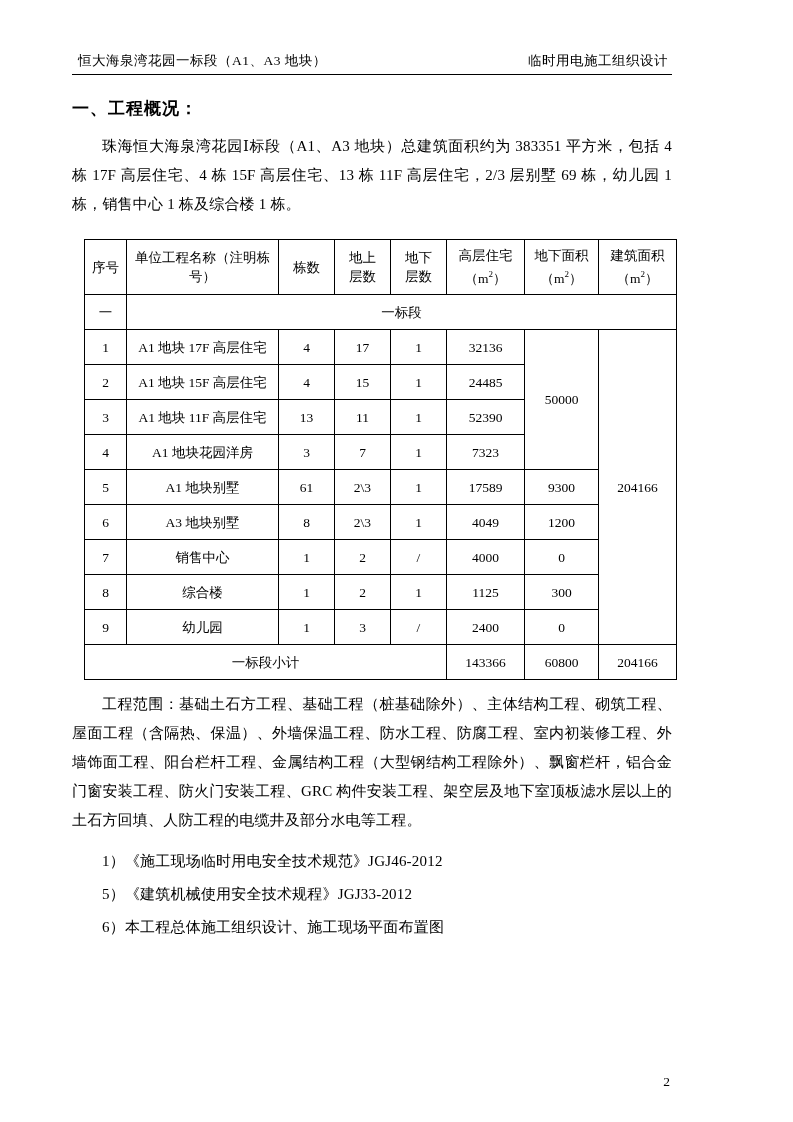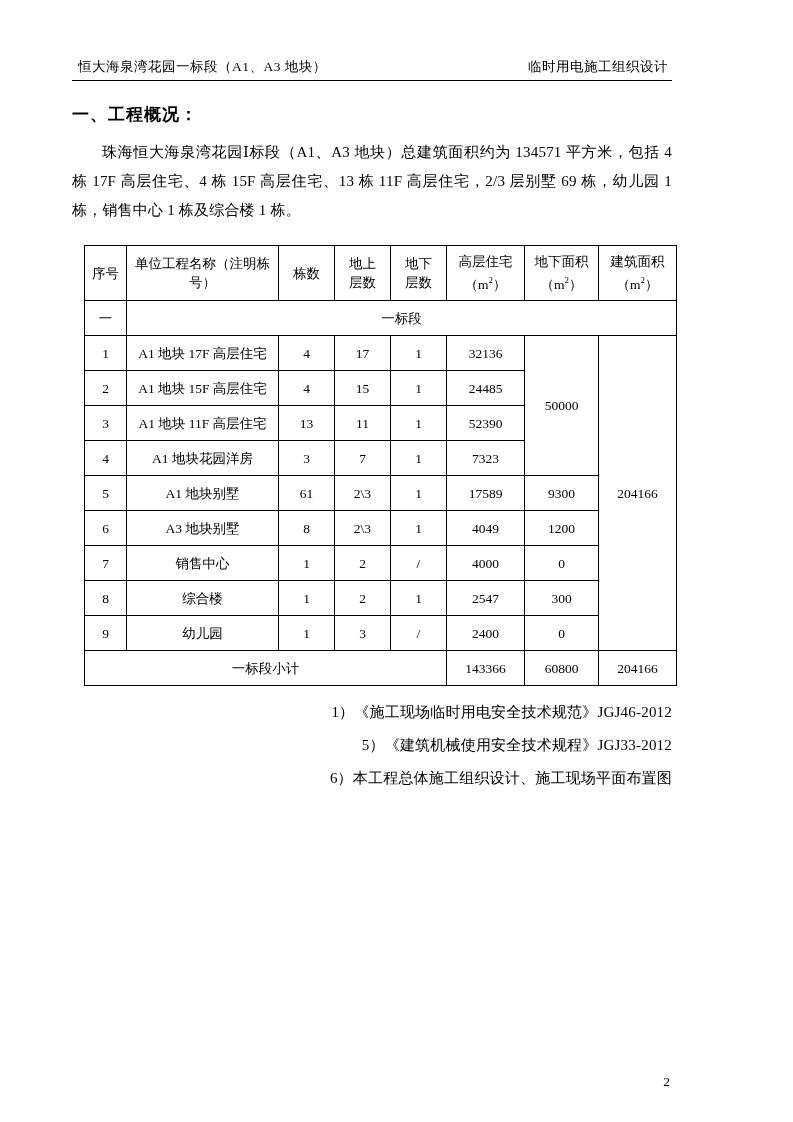--- a/index.html
+++ b/index.html
@@ -26,21 +26,21 @@
     display: flex;
     justify-content: space-between;
     align-items: flex-end;
     font-size: 13.5px;
     letter-spacing: 0.5px;
     padding-bottom: 4px;
     border-bottom: 1.2px solid #000;
     margin-bottom: 22px;
   }
   .header .left { padding-left: 6px; }
-  .header .right { padding-right: 4px; margin-top: 6px; }
+  .header .right { padding-right: 4px; }
 
   
   h2.sec {
     font-size: 17px;
     font-weight: bold;
     margin: 0 0 12px 0;
     letter-spacing: 1px;
     font-family: Liberation Sans, sans-serif;
   }
   h2.sec.second { margin-top: 26px; }
@@ -95,21 +95,20 @@
   ol.refs {
     list-style: none;
     margin: 8px 0 0 0;
     padding: 0;
   }
   ol.refs li {
     font-size: 15px;
     line-height: 33px;
     text-indent: 30px;
     letter-spacing: 0.2px;
-    text-align: right;
   }
 
   
   .pageno {
     position: absolute;
     right: 64px;
     bottom: 32px;
     font-size: 13.5px;
   }
 </style>
@@ -118,21 +117,21 @@
 
 <div class="page">
 
   <div class="header">
     <div class="left">恒大海泉湾花园一标段（A1、A3 地块）</div>
     <div class="right">临时用电施工组织设计</div>
   </div>
 
   <h2 class="sec">一、工程概况：</h2>
 
-  <p class="para">珠海恒大海泉湾花园Ⅰ标段（A1、A3 地块）总建筑面积约为 134571 平方米，包括 4 栋 17F 高层住宅、4 栋 15F 高层住宅、13 栋 11F 高层住宅，2/3 层别墅 69 栋，幼儿园 1 栋，销售中心 1 栋及综合楼 1 栋。</p>
+  <p class="para">珠海恒大海泉湾花园Ⅰ标段（A1、A3 地块）总建筑面积约为 383351 平方米，包括 4 栋 17F 高层住宅、4 栋 15F 高层住宅、13 栋 11F 高层住宅，2/3 层别墅 69 栋，幼儿园 1 栋，销售中心 1 栋及综合楼 1 栋。</p>
 
   <table class="main">
     <colgroup>
       <col class="c0">
         <col class="c1">
         <col class="c2">
         <col class="c3">
       <col class="c4">
         <col class="c5">
         <col class="c6">
@@ -238,21 +237,21 @@
         <td>4000</td>
         <td>0</td>
       </tr>
 
       <tr>
         <td>8</td>
         <td class="name">综合楼</td>
         <td>1</td>
         <td>2</td>
         <td>1</td>
-        <td>2547</td>
+        <td>1125</td>
         <td>300</td>
       </tr>
 
       <tr>
         <td>9</td>
         <td class="name">幼儿园</td>
         <td>1</td>
         <td>3</td>
         <td>/</td>
         <td>2400</td>
@@ -261,20 +260,21 @@
 
       <tr>
         <td class="subtotal" colspan="5">一标段小计</td>
         <td>143366</td>
         <td>60800</td>
         <td>204166</td>
       </tr>
     </tbody>
   </table>
 
+  <p class="para">工程范围：基础土石方工程、基础工程（桩基础除外）、主体结构工程、砌筑工程、屋面工程（含隔热、保温）、外墙保温工程、防水工程、防腐工程、室内初装修工程、外墙饰面工程、阳台栏杆工程、金属结构工程（大型钢结构工程除外）、飘窗栏杆，铝合金门窗安装工程、防火门安装工程、GRC 构件安装工程、架空层及地下室顶板滤水层以上的土石方回填、人防工程的电缆井及部分水电等工程。</p>
 
 
   <ol class="refs">
     <li>1）《施工现场临时用电安全技术规范》JGJ46-2012</li>
     <li>5）《建筑机械使用安全技术规程》JGJ33-2012</li>
     <li>6）本工程总体施工组织设计、施工现场平面布置图</li>
   </ol>
 
   <div class="pageno">2</div>
 </div>

